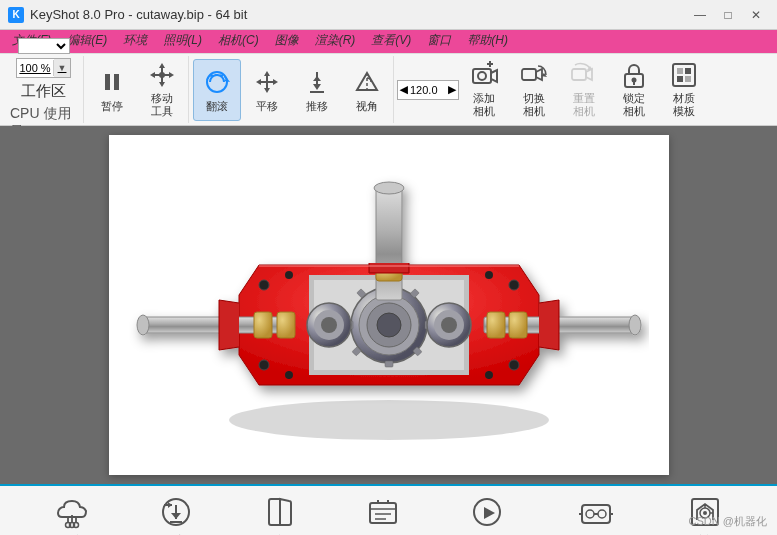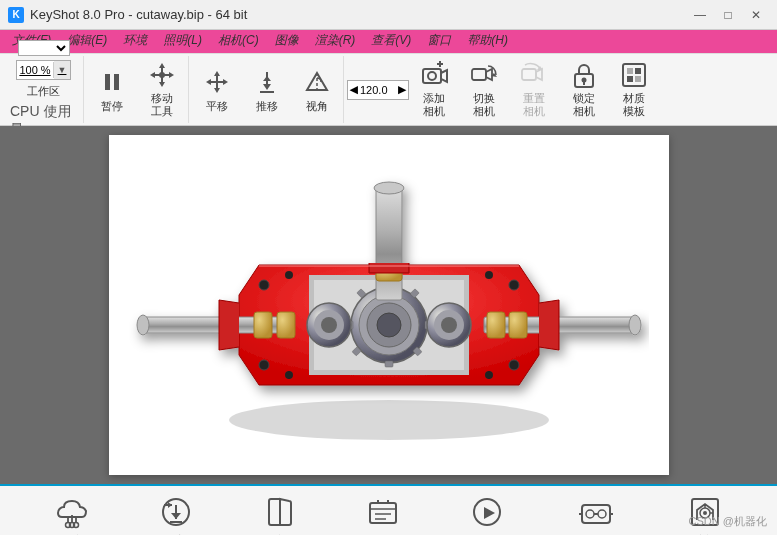--- a/index.html
+++ b/index.html
@@ -133,21 +133,21 @@
     }
     .ws-dropdown {
       width: 52px;
       height: 20px;
       border: 1px solid #aaa;
       background: white;
       font-size: 11px;
       padding: 0 2px;
     }
     .ws-label {
-      font-size: 11px;
+      font-size: 15px;
       color: #333;
     }
 
     .zoom-controls {
       display: flex;
       align-items: center;
       height: 20px;
       border: 1px solid #aaa;
       background: white;
       text-decoration: underline;
@@ -298,20 +298,31 @@
           <polygon points="26,14 21,11 21,17" fill="#555"></polygon>
           <circle cx="14" cy="14" r="3" fill="#555"></circle>
         </svg>
       </div>
       <span class="tb-label">移动<br>工具</span>
     </div>
   </div>
 
   <div class="toolbar-group">
 
+    <div class="tb-btn active">
+      <div class="tb-icon">
+        <svg width="28" height="28" viewBox="0 0 28 28">
+          <circle cx="14" cy="14" r="10" fill="none" stroke="#1a8cff" stroke-width="2"></circle>
+          <path d="M 7 14 A 7 7 0 0 1 21 14" fill="none" stroke="#1a8cff" stroke-width="2"></path>
+          <path d="M 4 12 C 6 5 22 5 24 12" fill="none" stroke="#1a8cff" stroke-width="1.5" stroke-dasharray="3,2"></path>
+          <polygon points="24,10 27,14 21,13" fill="#1a8cff"></polygon>
+        </svg>
+      </div>
+      <span class="tb-label">翻滚</span>
+    </div>
 
     <div class="tb-btn">
       <div class="tb-icon">
         <svg width="28" height="28" viewBox="0 0 28 28">
           <line x1="14" y1="5" x2="14" y2="23" stroke="#555" stroke-width="2"></line>
           <line x1="5" y1="14" x2="23" y2="14" stroke="#555" stroke-width="2"></line>
           <polygon points="14,3 11,8 17,8" fill="#555"></polygon>
           <polygon points="14,25 11,20 17,20" fill="#555"></polygon>
           <polygon points="3,14 8,11 8,17" fill="#555"></polygon>
           <polygon points="25,14 20,11 20,17" fill="#555"></polygon>

